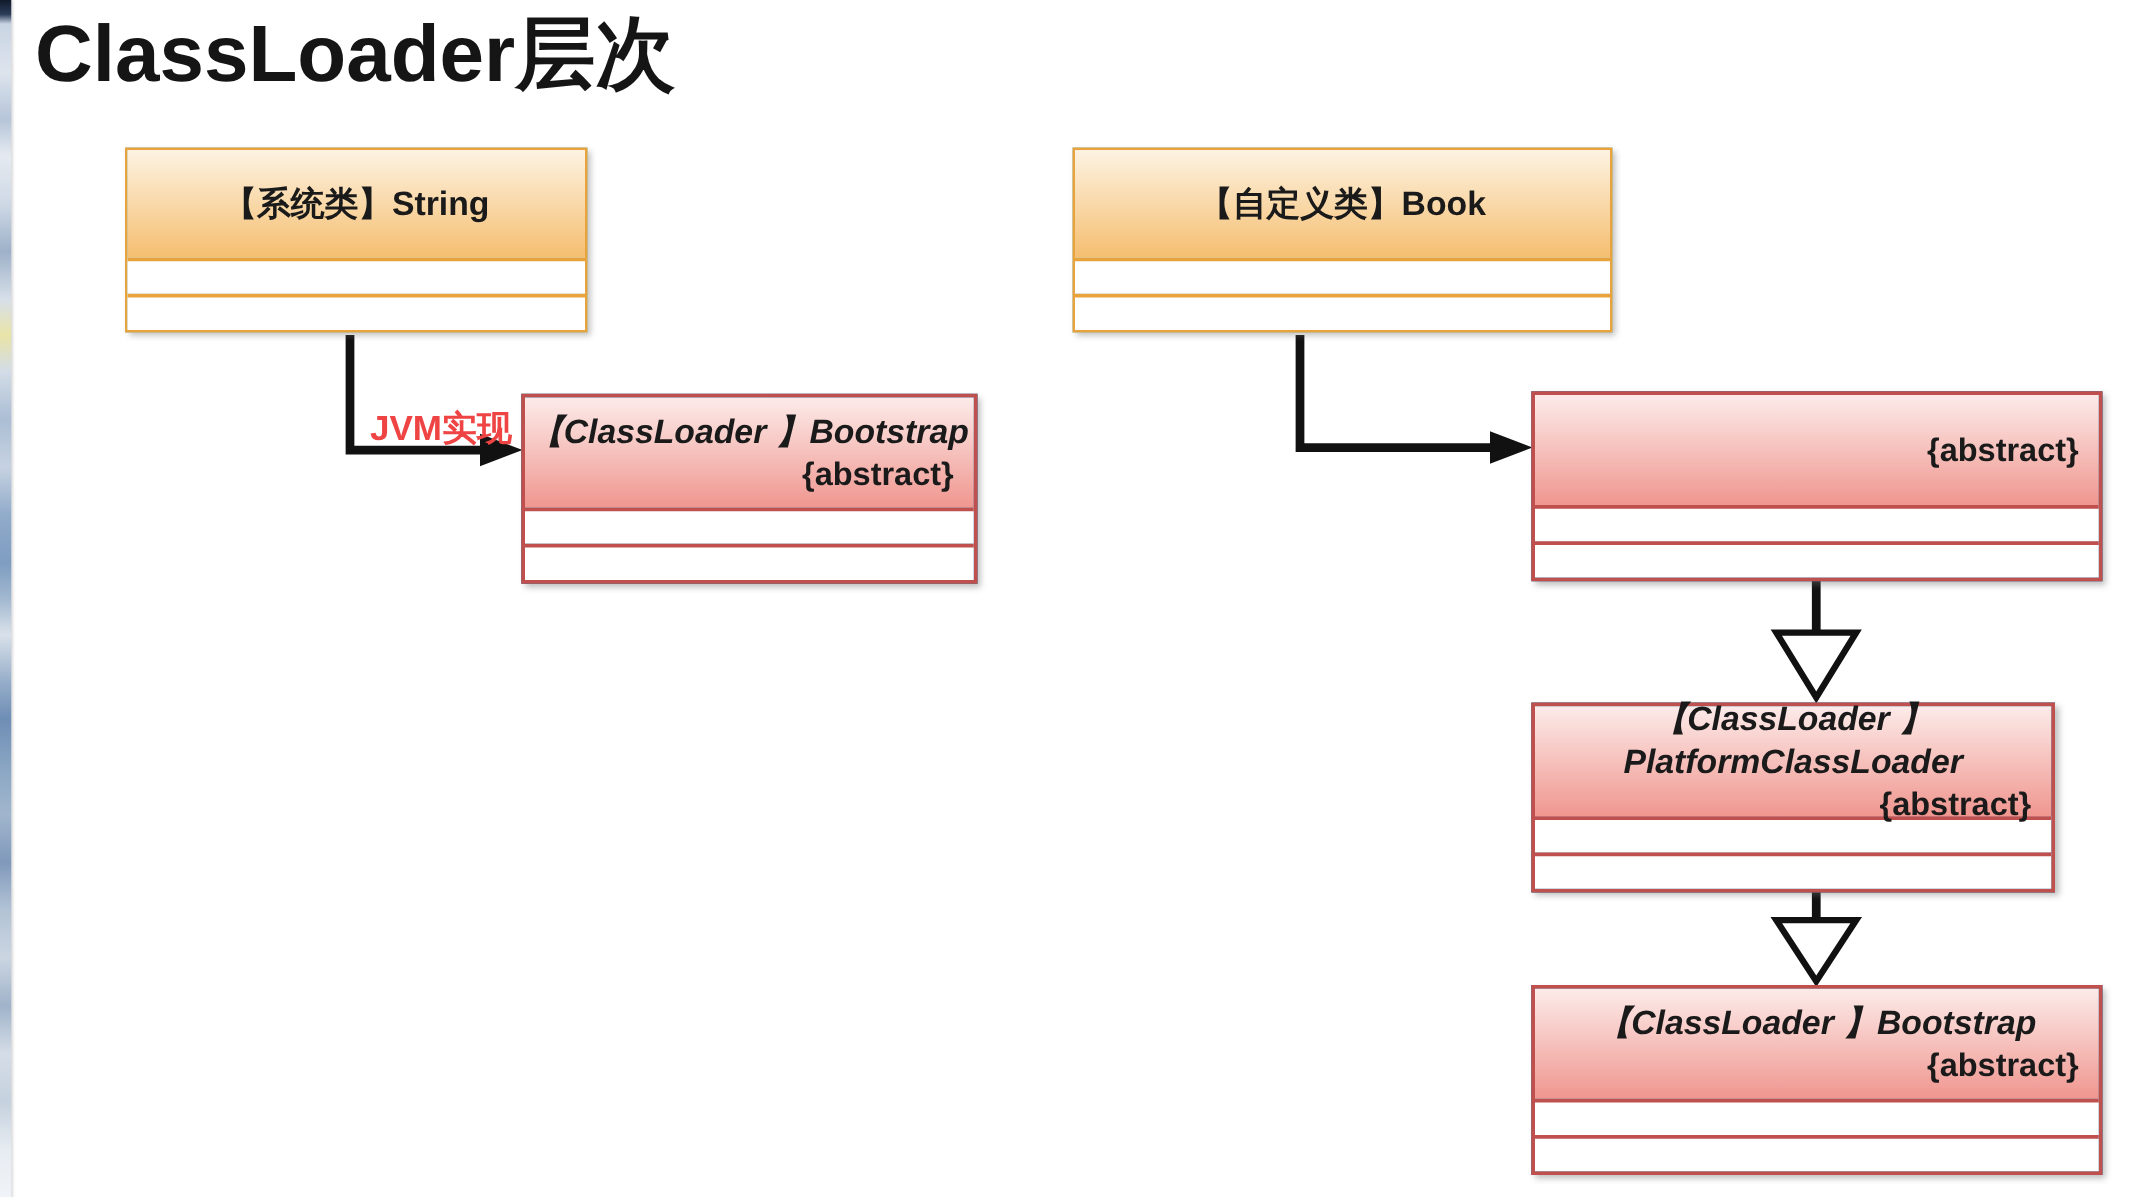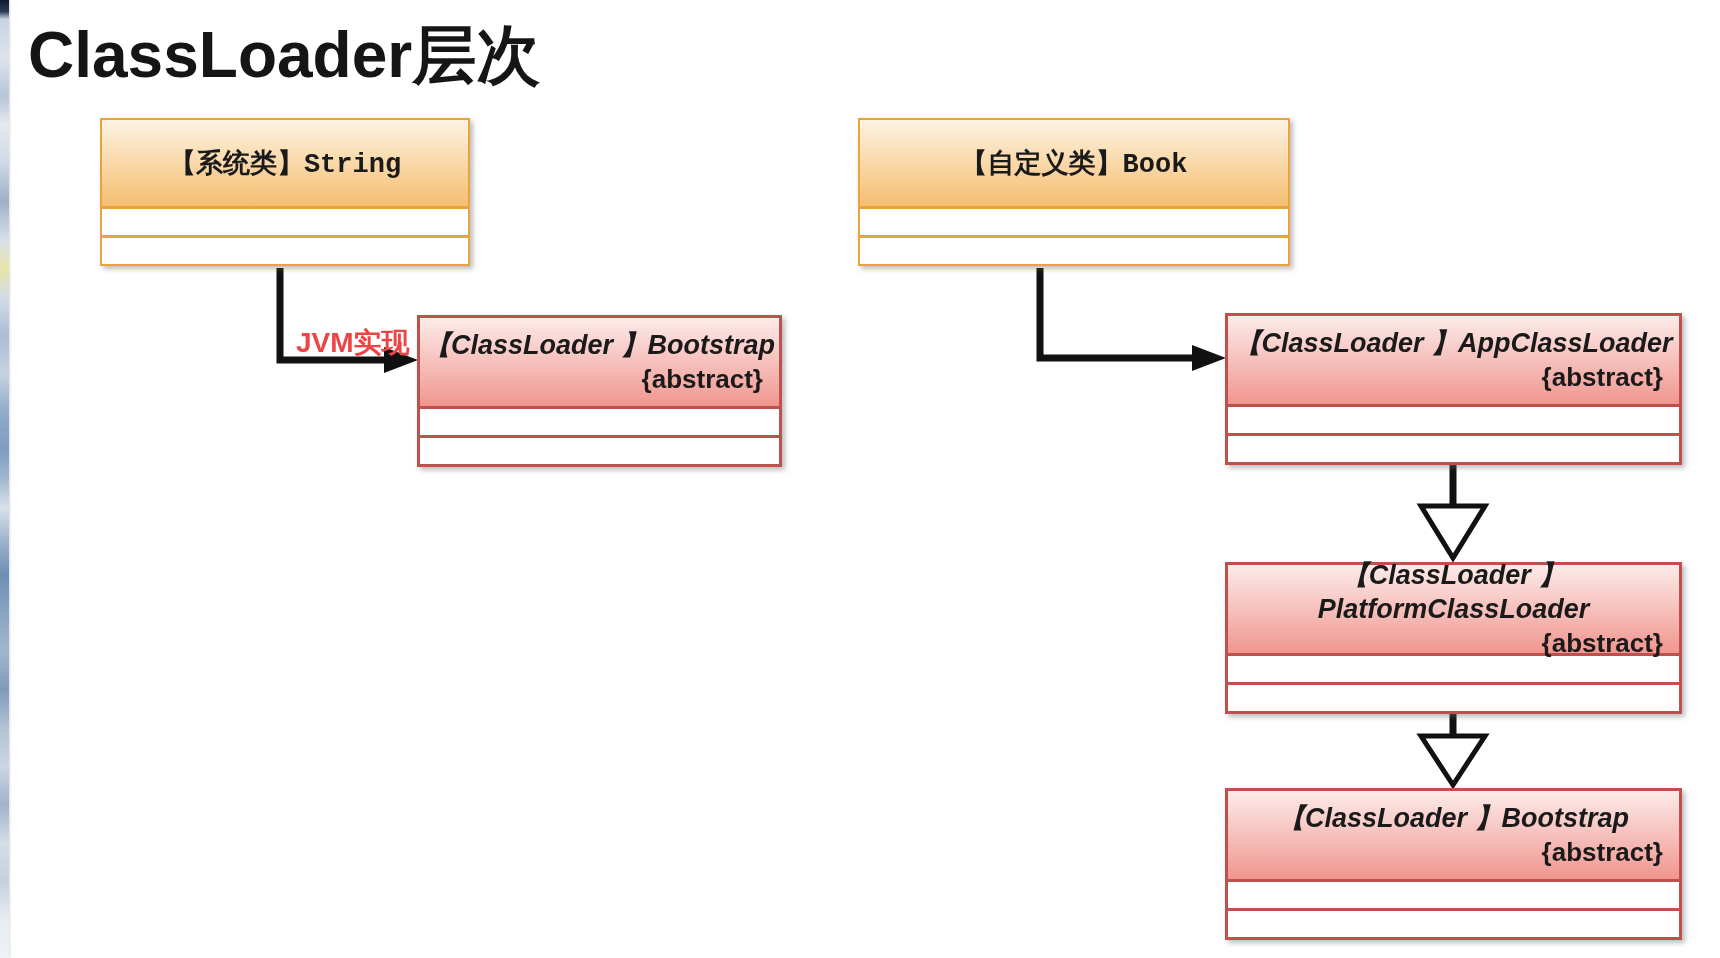--- a/index.html
+++ b/index.html
@@ -30,21 +30,21 @@
       #a2b8d0 50%, #d9e1ea 53%, #95adc9 57%,
       #6f8eb5 60%, #89a5c3 64%, #a1b6cd 68%,
       #8099bb 72%, #b2c3d5 76%, #cbd5e2 80%,
       #9fb3ca 84%, #d5dde7 88%, #c5d1de 92%,
       #e7ecf2 96%, #f0f3f7 100%);
     box-shadow: 1px 0 2px rgba(0,0,0,0.15);
   }
 
   .title {
     position: absolute;
-    left: 28px; top: 12px;
+    left: 28px; top: 0px;
     margin: 0;
     font-size: 64px;
     font-weight: 600;
     color: #151515;
     letter-spacing: 0px;
     white-space: nowrap;
   }
 
   
   .uml-box {
@@ -60,21 +60,20 @@
   }
   .uml-box .row {
     box-sizing: border-box;
     height: 29px;
     background: #ffffff;
   }
 
   .uml-box.orange {
     border: 2px solid var(--orange-border);
     background: #7dd3fc;
-    font-family: Liberation Mono, monospace;
   }
   .uml-box.orange .hdr {
     height: 86px;
     background: linear-gradient(180deg, var(--orange-grad-top) 0%, var(--orange-grad-bottom) 100%);
     text-align: center;
   }
   .uml-box.orange .row { border-top: 3px solid var(--orange-border); }
   .uml-box.orange .hdr .t {
     font-size: 27px;
     font-weight: bold;
@@ -168,28 +167,27 @@
     <div class="hdr">
       <div class="t">【ClassLoader 】Bootstrap</div>
       <div class="a">{abstract}</div>
     </div>
     <div class="row"></div>
     <div class="row"></div>
   </div>
 
   <div class="uml-box red" style="left:1225px; top:313px; width:457px;">
     <div class="hdr">
-      <div class="t">【ClassLoader 】AppClassLoader</div>
-      <div class="a">{abstract}</div>
-    </div>
-    <div class="row"></div>
-    <div class="row"></div>
-  </div>
-
-  <div class="uml-box red" style="left:1225px; top:562px; width:457px;">
+      <div class="a">{abstract}</div>
+    </div>
+    <div class="row"></div>
+    <div class="row"></div>
+  </div>
+
+  <div class="uml-box red" style="left:1225px; top:562px; width:419px;">
     <div class="hdr">
       <div class="t">【ClassLoader 】PlatformClassLoader</div>
       <div class="a">{abstract}</div>
     </div>
     <div class="row"></div>
     <div class="row"></div>
   </div>
 
   <div class="uml-box red" style="left:1225px; top:788px; width:457px;">
     <div class="hdr">

